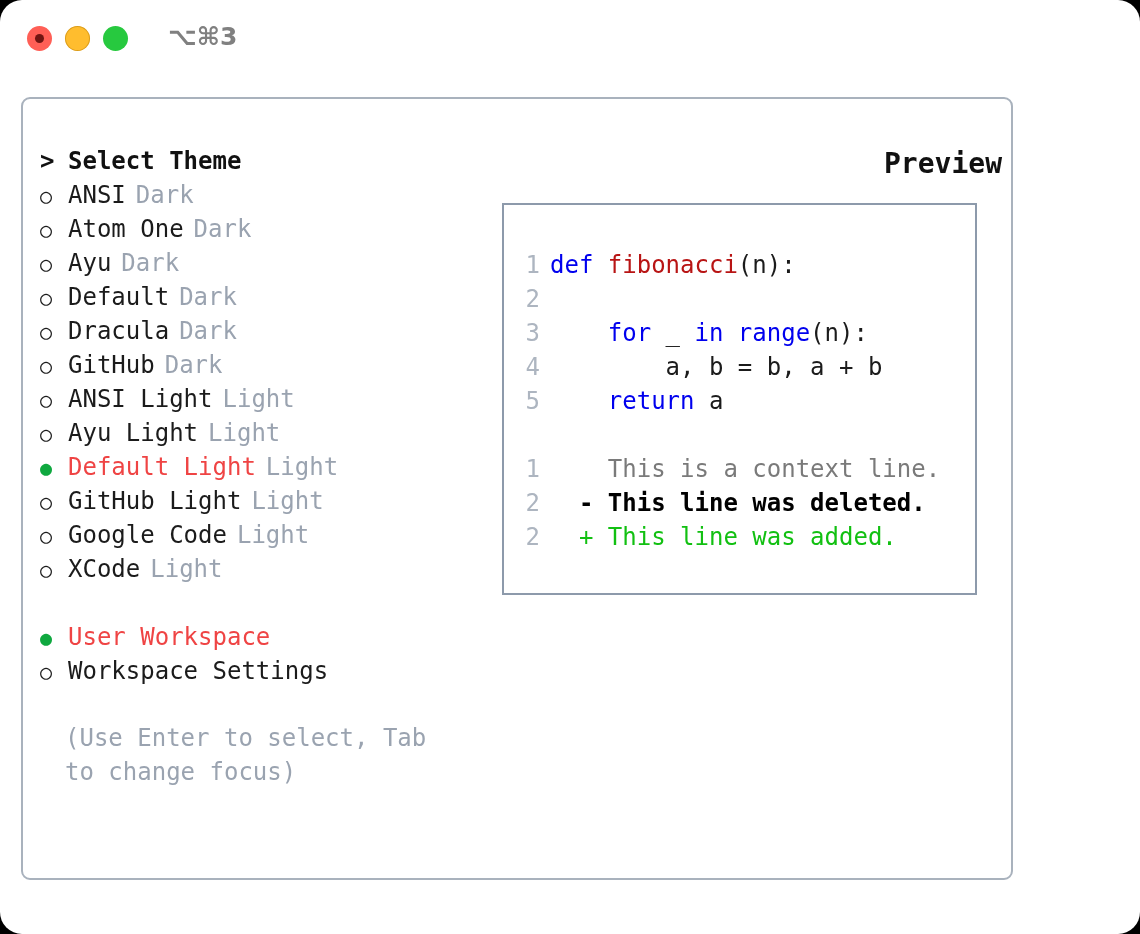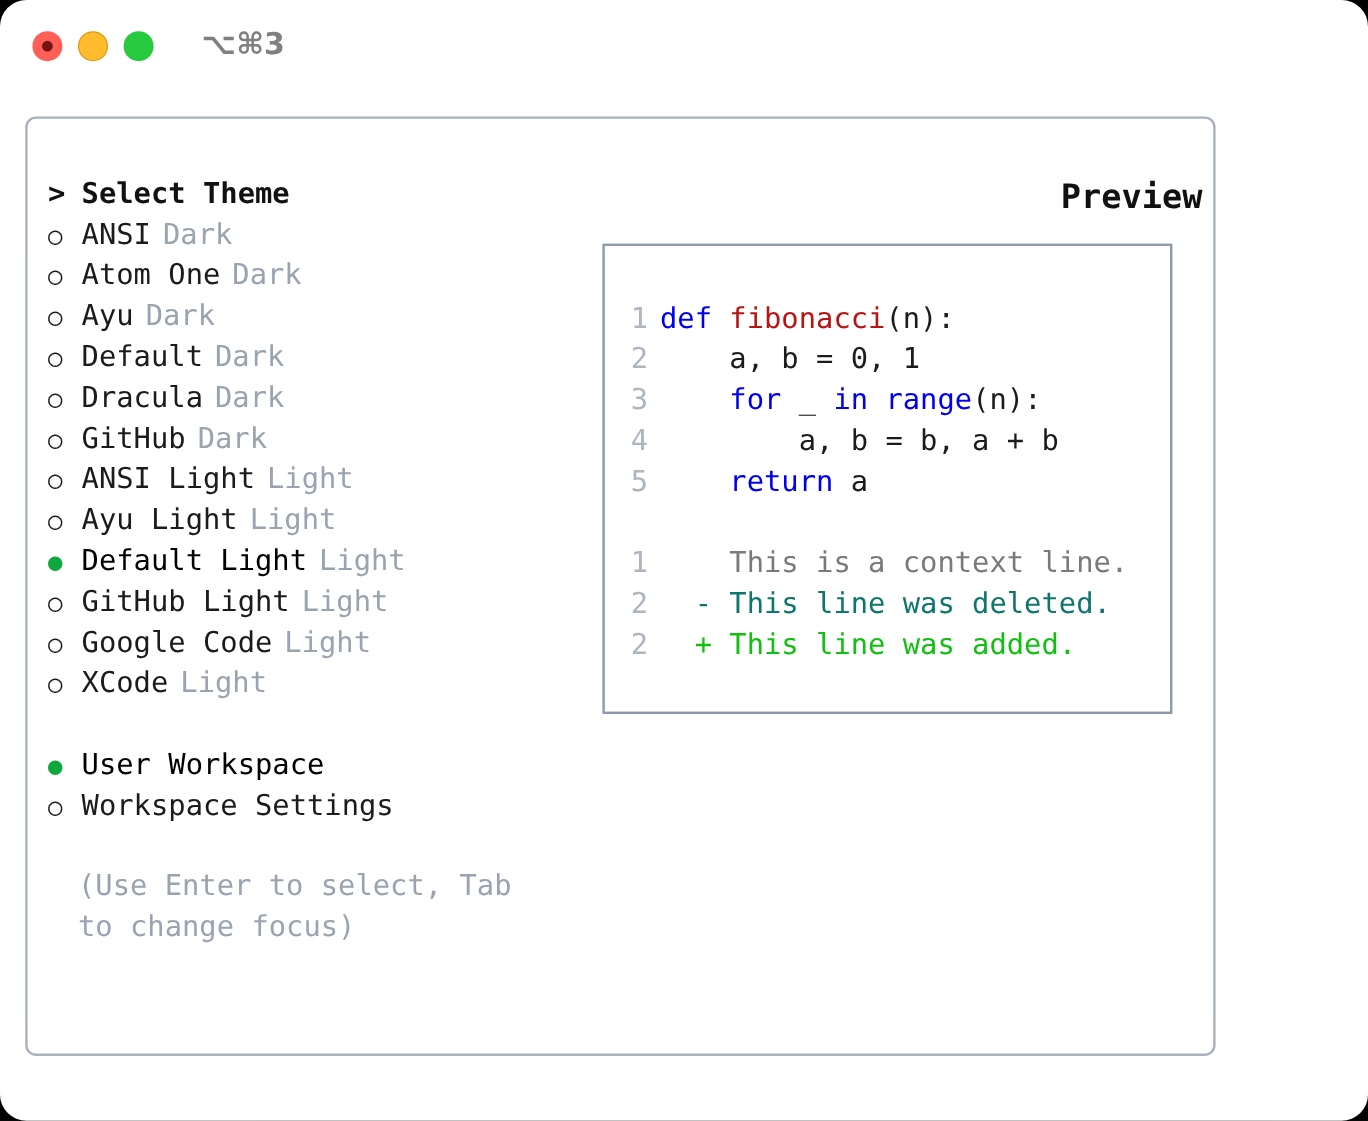--- a/index.html
+++ b/index.html
@@ -133,21 +133,21 @@
     color: #0fa83f;
     font-size: 20px;
   }
   .marker.blank { color: transparent; }
 
   .hdr-label {
     color: #111111;
     font-weight: bold;
   }
   .theme-name { color: #1b1b1b; }
-  .theme-name.selected { color: #000000; }
+  .theme-name.selected { color: #ef4444; }
   .theme-tag {
     color: #9aa3b0;
     margin-left: 10px;
   }
   .row-spacer { height: 34px; }
 
   .hint {
     margin-top: 30px;
     font-size: 24px;
     line-height: 34px;
@@ -199,21 +199,21 @@
   }
   .code-text { color: #1b1b1b; }
 
   .tok-kw   { color: #0000ee; text-align: right; }
   .tok-fn   { color: #b81414; }
   .tok-plain{ color: #1b1b1b; }
 
   .gap-line { height: 34px; }
 
   .diff-ctx { color: #7a7a7a; }
-  .diff-del { color: #0f766e; }
+  .diff-del { color: #000000; font-weight: bold; }
   .diff-add { color: #12c012; }
 </style>
 </head>
 <body>
 
 <div class="window">
 
   <div class="titlebar">
     <div class="lights">
       <div class="light red"></div>
@@ -311,21 +311,21 @@
           </div>
 
         <div class="hint">(Use Enter to select, Tab to change focus)</div>
       </div>
 
       <div class="right-pane">
         <div class="preview-title">Preview</div>
         <div class="preview-box">
           <div id="code-block">
               <div class="code-line"><span class="lineno">1</span><span class="code-text"><span class="tok-kw">def </span><span class="tok-fn">fibonacci</span><span class="tok-plain">(n):</span></span></div>
-              <div class="code-line"><span class="lineno">2</span><span class="code-text"><span class="tok-plain">    a, b = 0, 1</span></span></div>
+              <div class="code-line"><span class="lineno">2</span></div>
               <div class="code-line"><span class="lineno">3</span><span class="code-text"><span class="tok-plain">    </span><span class="tok-kw">for </span><span class="tok-plain">_ </span><span class="tok-kw">in </span><span class="tok-kw">range</span><span class="tok-plain">(n):</span></span></div>
               <div class="code-line"><span class="lineno">4</span><span class="code-text"><span class="tok-plain">        a, b = b, a + b</span></span></div>
               <div class="code-line"><span class="lineno">5</span><span class="code-text"><span class="tok-plain">    </span><span class="tok-kw">return </span><span class="tok-plain">a</span></span></div>
             </div>
           <div class="gap-line"></div>
           <div id="diff-block">
               <div class="code-line"><span class="lineno">1</span><span class="diff-ctx">    This is a context line.</span></div>
               <div class="code-line"><span class="lineno">2</span><span class="diff-del">  - This line was deleted.</span></div>
               <div class="code-line"><span class="lineno">2</span><span class="diff-add">  + This line was added.</span></div>
             </div>

